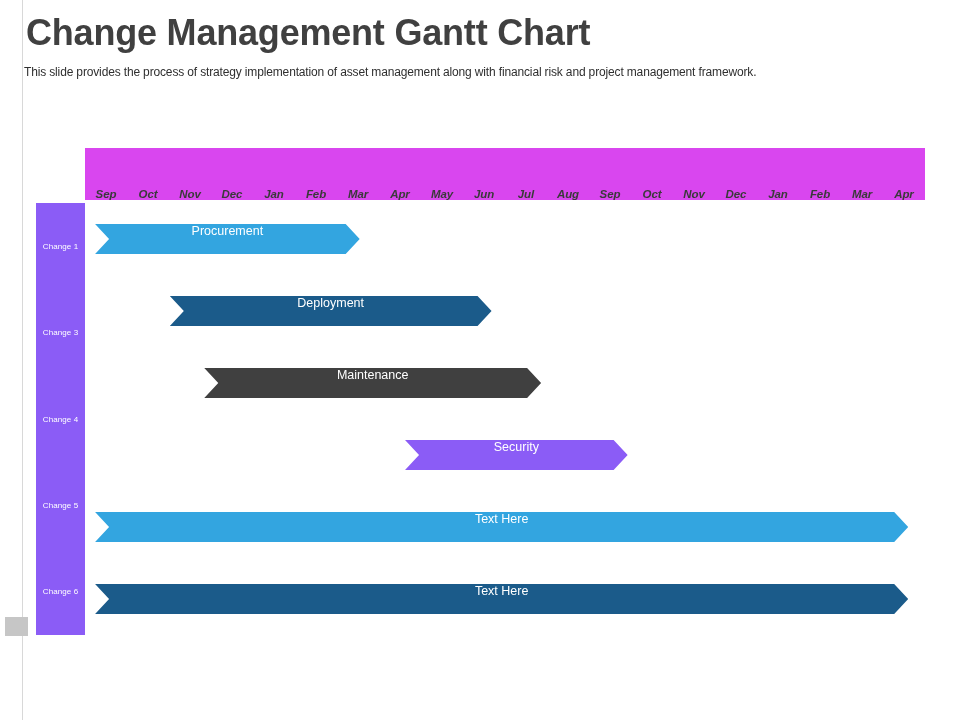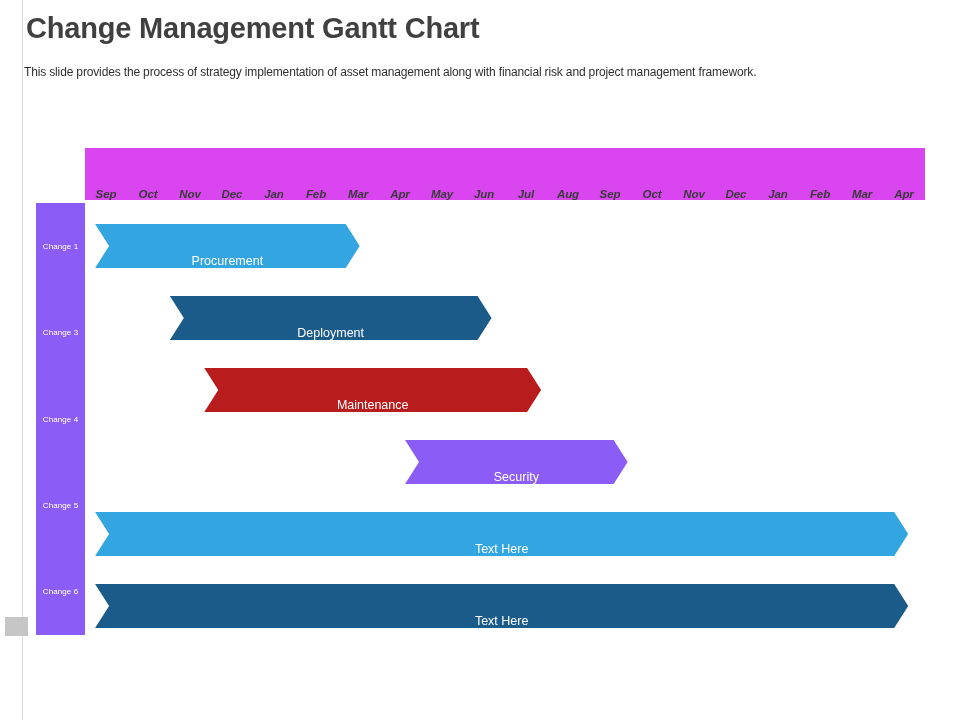--- a/index.html
+++ b/index.html
@@ -43,21 +43,21 @@
     width: 23px;
     height: 19px;
     background: #c6c6c6;
   }
 
   
   .page-title {
     position: absolute;
     left: 26px;
     top: 12px;
-    font-size: 29px;
+    font-size: 36px;
     font-weight: bold;
     color: #404040;
     letter-spacing: -0.2px;
     white-space: nowrap;
   }
   .page-subtitle {
     position: absolute;
     left: 24px;
     top: 65px;
     font-size: 12px;
@@ -119,24 +119,24 @@
     height: 432px;
   }
   .bar-row {
     position: absolute;
     left: 0;
     width: 960px;
     height: 72px;
   }
   .gantt-bar {
     position: absolute;
-    height: 44px;
+    height: 30px;
     top: 21px;
     display: flex;
-    align-items: flex-end;
+    align-items: flex-start;
     justify-content: center;
     color: #ffffff;
     font-size: 12.5px;
     white-space: nowrap;
     
     clip-path: polygon(
       0% 0%,
       calc(100% - 14px) 0%,
       100% 50%,
       calc(100% - 14px) 100%,
@@ -199,21 +199,21 @@
         <div class="gantt-bar bar-light" style="background: rgb(51, 165, 224); left: 95.08px; width: 264.6px;">
           <span class="bar-label">Procurement</span>
         </div>
       </div>
       <div class="bar-row" style="top: 72px; padding-left: 40px;">
         <div class="gantt-bar bar-dark" style="background: rgb(27, 91, 138); left: 169.84px; width: 321.72px;">
           <span class="bar-label">Deployment</span>
         </div>
       </div>
       <div class="bar-row" style="top: 144px;">
-        <div class="gantt-bar bar-light" style="background: #b91c1c; left: 204.28px; width: 336.84px;">
+        <div class="gantt-bar bar-light" style="background: #404040; left: 204.28px; width: 336.84px;">
           <span class="bar-label">Maintenance</span>
         </div>
       </div>
       <div class="bar-row" style="top: 216px;">
         <div class="gantt-bar bar-dark" style="background: #8b5cf6; left: 405.04px; width: 222.6px;">
           <span class="bar-label">Security</span>
         </div>
       </div>
       <div class="bar-row" style="top: 288px;">
         <div class="gantt-bar bar-light" style="background: rgb(51, 165, 224); left: 95.08px; width: 813.12px;">

